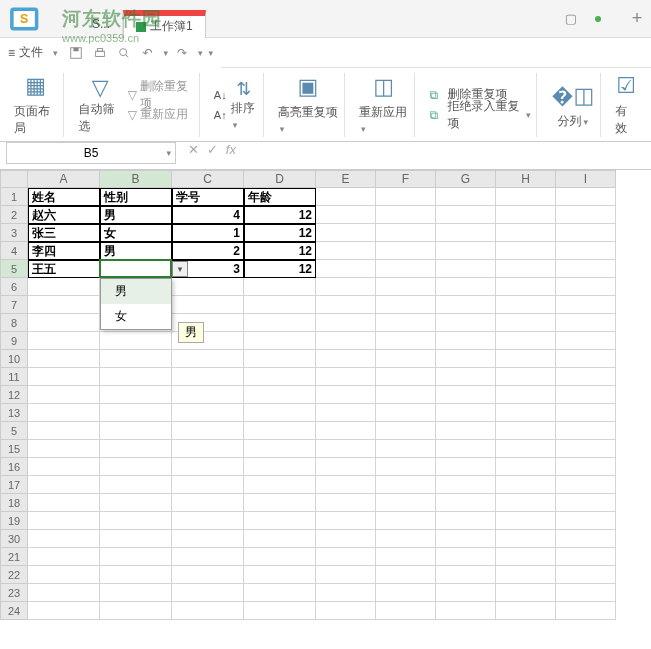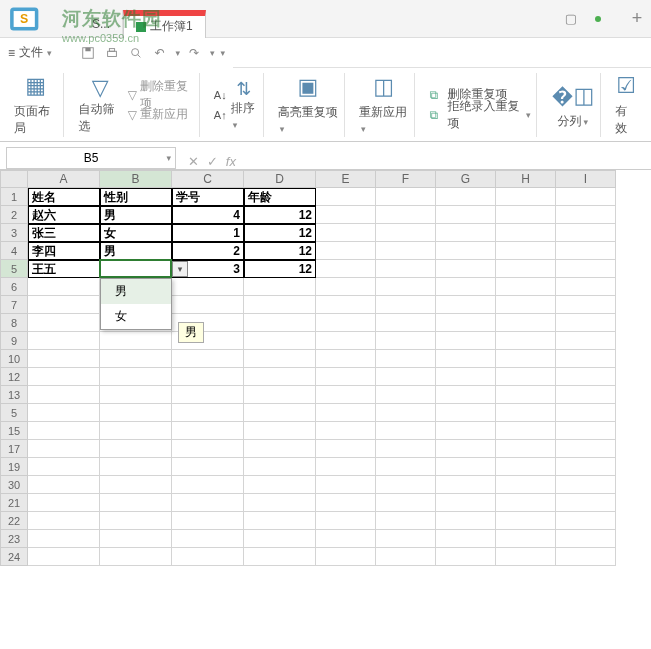--- a/index.html
+++ b/index.html
@@ -7,35 +7,35 @@
 .titlebar { height:38px; background:#f4f4f4; display:flex; align-items:center; border-bottom:1px solid #ddd; position:relative; }
 .logo-img { position:absolute; left:8px; top:4px; width:36px; height:30px; }
 .watermark { position:absolute; left:62px; top:6px; font-size:19px; font-weight:bold; color:#2e7d32; opacity:0.55; z-index:50; letter-spacing:1px; }
 .watermark .url { font-size:11px; display:block; font-weight:normal; color:#2e7d32; letter-spacing:0; }
 .tab { display:flex; align-items:center; height:28px; padding:0 12px; margin-top:10px; font-size:12px; color:#555; border-right:1px solid #ddd; }
 .tab.active { background:#fff; border-top:6px solid #ef4444; border-left:1px solid #ccc; border-right:1px solid #ccc; }
 .tab-dot { width:6px; height:6px; border-radius:50%; background:#4caf50; margin-left:6px; }
 .tab-ctl { margin-left:auto; display:flex; align-items:center; gap:12px; padding-right:14px; color:#888; font-size:13px; }
 .addtab { width:28px; text-align:center; font-size:18px; color:#888; margin-left:8px;}
 .qat { height:30px; background:#fff; display:flex; align-items:center; padding:0 8px; gap:4px; font-size:12px; color:#555; border-bottom:1px solid #e5e5e5; }
-.qat .file { display:flex; align-items:center; gap:2px; margin-right:22px; }
+.qat .file { display:flex; align-items:center; gap:8px; margin-right:4px; }
 .qat-ico { width:20px; height:20px; display:flex; align-items:center; justify-content:center; color:#888; }
 .qat-ico svg { width:14px; height:14px; }
 .tabs-row { display:flex; align-items:flex-end; height:30px; padding-left:400px; gap:18px; font-size:13px; color:#555; }
 .menutab { padding:4px 4px; cursor:pointer; }
 .ribbon { height:74px; border-bottom:1px solid #ccc; display:flex; padding:4px 8px; gap:8px; font-size:12px; color:#555; align-items:center;}
 .rgrp { display:flex; flex-direction:column; align-items:center; gap:4px; padding:0 6px; border-right:1px solid #e1e1e1; height:64px; justify-content:center;}
 .rgrp:last-child{border-right:none;}
 .rgrp .ico { font-size:22px; color:#5b8bb0; }
 .rgrp .lbl { font-size:12px; }
 .rstack { display:flex; flex-direction:column; gap:2px; font-size:12px; }
 .rstack .row { display:flex; align-items:center; gap:3px; color:#999;}
 .rstack .row.enabled{color:#555;}
 .dd { font-size:9px; margin-left:2px; color:#888;}
-.namebox-row { height:28px; display:flex; align-items:flex-end; border-bottom:1px solid #ccc; background:#fff; }
+.namebox-row { height:28px; display:flex; align-items:flex-start; border-bottom:1px solid #ccc; background:#fff; }
 .namebox { width:170px; height:22px; margin:0 6px; border:1px solid #ccc; display:flex; align-items:center; justify-content:center; font-size:12px; position:relative;}
 .namebox .ddarr{ position:absolute; right:4px; font-size:9px; color:#888;}
 .fx-icons { display:flex; align-items:center; gap:8px; padding:0 6px; color:#aaa; font-size:13px;}
 .fx { font-style:italic; }
 .grid { position:relative; background:#fff; }
 .colhdrs { display:flex; height:18px; }
 .corner { width:28px; border:1px solid #ccc; background:#e8e8e8; }
 .ch { border:1px solid #ccc; border-left:none; background:#e8e8e8; display:flex; align-items:center; justify-content:center; font-size:12px; color:#666;}
 .ch.sel { background:#d4e6d4; }
 .row { display:flex; height:18px; }
@@ -315,20 +315,32 @@
       <div class="cell cB"></div>
       <div class="cell cC"></div>
       <div class="cell cD"></div>
       <div class="cell cE"></div>
       <div class="cell cF"></div>
       <div class="cell cG"></div>
       <div class="cell cH"></div>
       <div class="cell cI"></div>
     </div>
   <div class="row">
+      <div class="rh">11</div>
+      <div class="cell cA"></div>
+      <div class="cell cB"></div>
+      <div class="cell cC"></div>
+      <div class="cell cD"></div>
+      <div class="cell cE"></div>
+      <div class="cell cF"></div>
+      <div class="cell cG"></div>
+      <div class="cell cH"></div>
+      <div class="cell cI"></div>
+    </div>
+  <div class="row">
       <div class="rh">12</div>
       <div class="cell cA"></div>
       <div class="cell cB"></div>
       <div class="cell cC"></div>
       <div class="cell cD"></div>
       <div class="cell cE"></div>
       <div class="cell cF"></div>
       <div class="cell cG"></div>
       <div class="cell cH"></div>
       <div class="cell cI"></div>
@@ -363,21 +375,45 @@
       <div class="cell cB"></div>
       <div class="cell cC"></div>
       <div class="cell cD"></div>
       <div class="cell cE"></div>
       <div class="cell cF"></div>
       <div class="cell cG"></div>
       <div class="cell cH"></div>
       <div class="cell cI"></div>
     </div>
   <div class="row">
+      <div class="rh">16</div>
+      <div class="cell cA"></div>
+      <div class="cell cB"></div>
+      <div class="cell cC"></div>
+      <div class="cell cD"></div>
+      <div class="cell cE"></div>
+      <div class="cell cF"></div>
+      <div class="cell cG"></div>
+      <div class="cell cH"></div>
+      <div class="cell cI"></div>
+    </div>
+  <div class="row">
       <div class="rh">17</div>
+      <div class="cell cA"></div>
+      <div class="cell cB"></div>
+      <div class="cell cC"></div>
+      <div class="cell cD"></div>
+      <div class="cell cE"></div>
+      <div class="cell cF"></div>
+      <div class="cell cG"></div>
+      <div class="cell cH"></div>
+      <div class="cell cI"></div>
+    </div>
+  <div class="row">
+      <div class="rh">18</div>
       <div class="cell cA"></div>
       <div class="cell cB"></div>
       <div class="cell cC"></div>
       <div class="cell cD"></div>
       <div class="cell cE"></div>
       <div class="cell cF"></div>
       <div class="cell cG"></div>
       <div class="cell cH"></div>
       <div class="cell cI"></div>
     </div>

